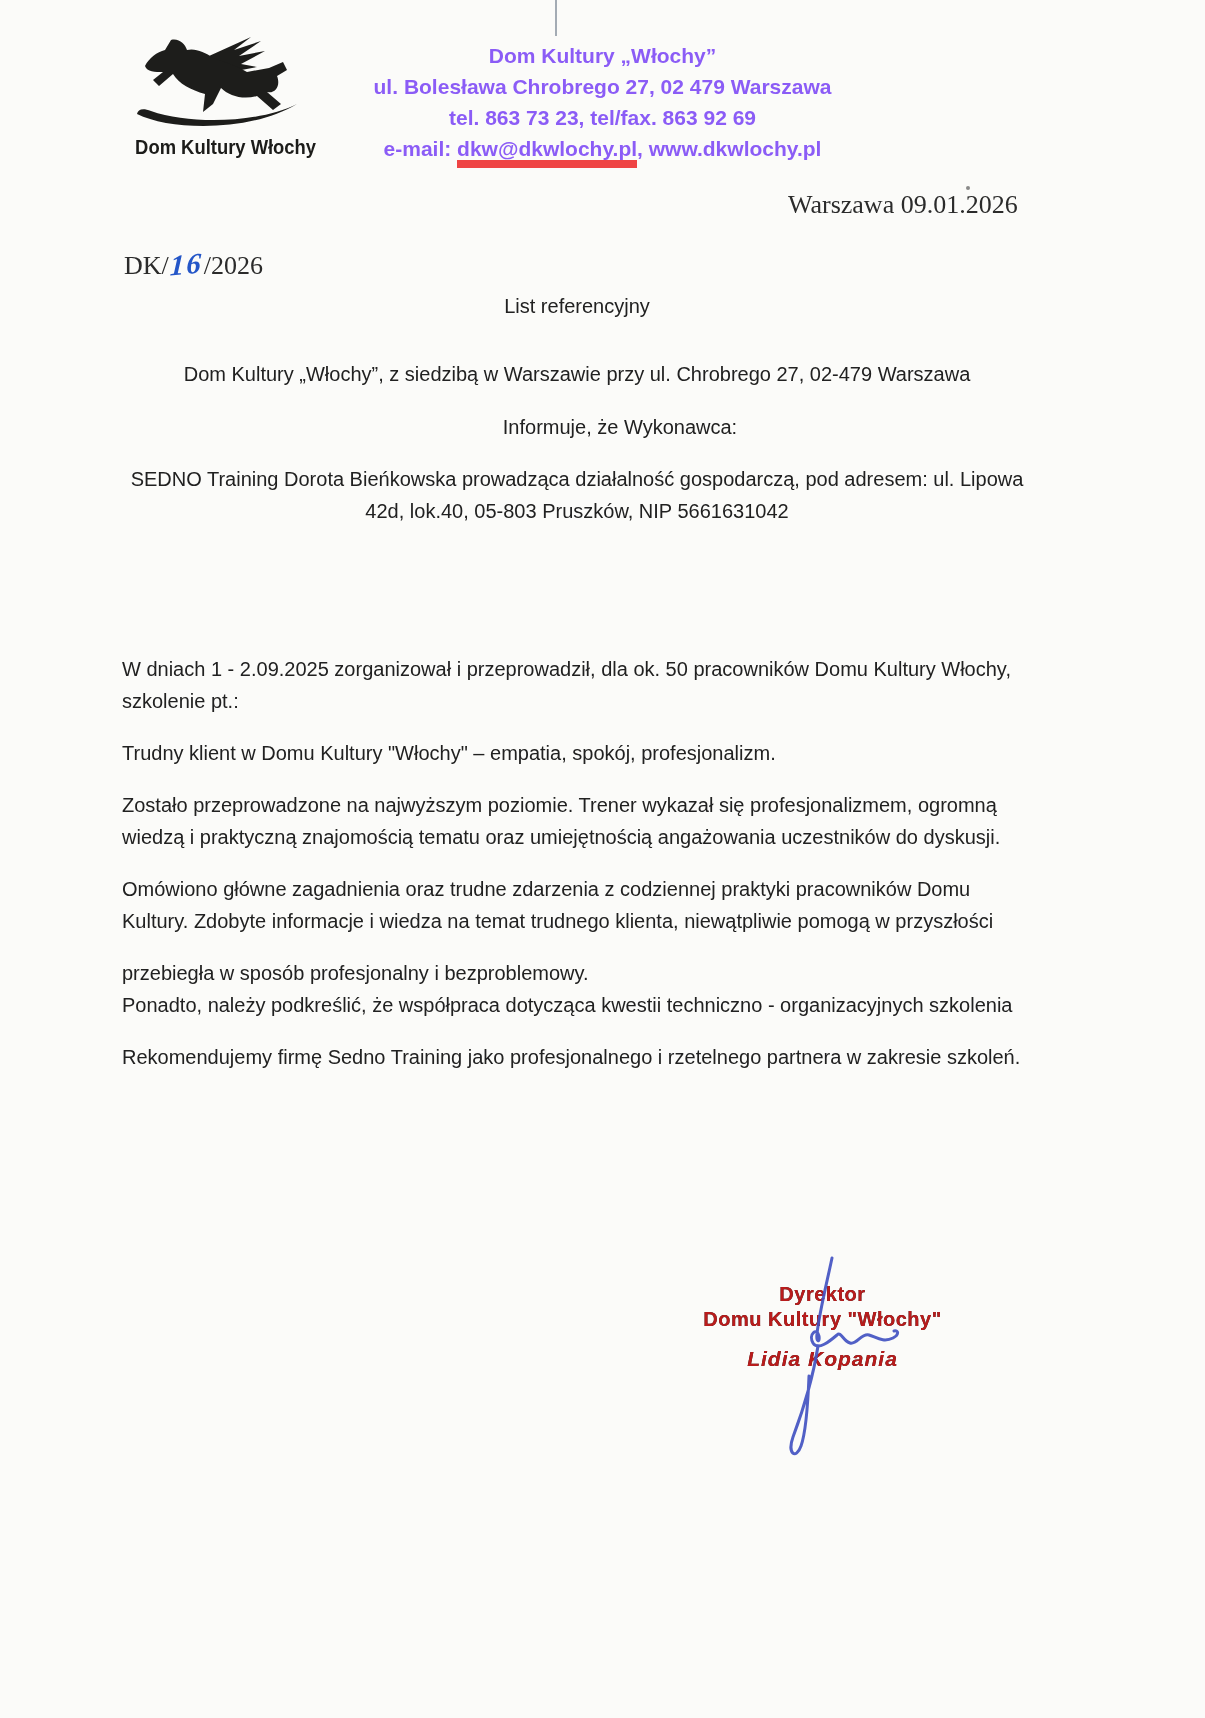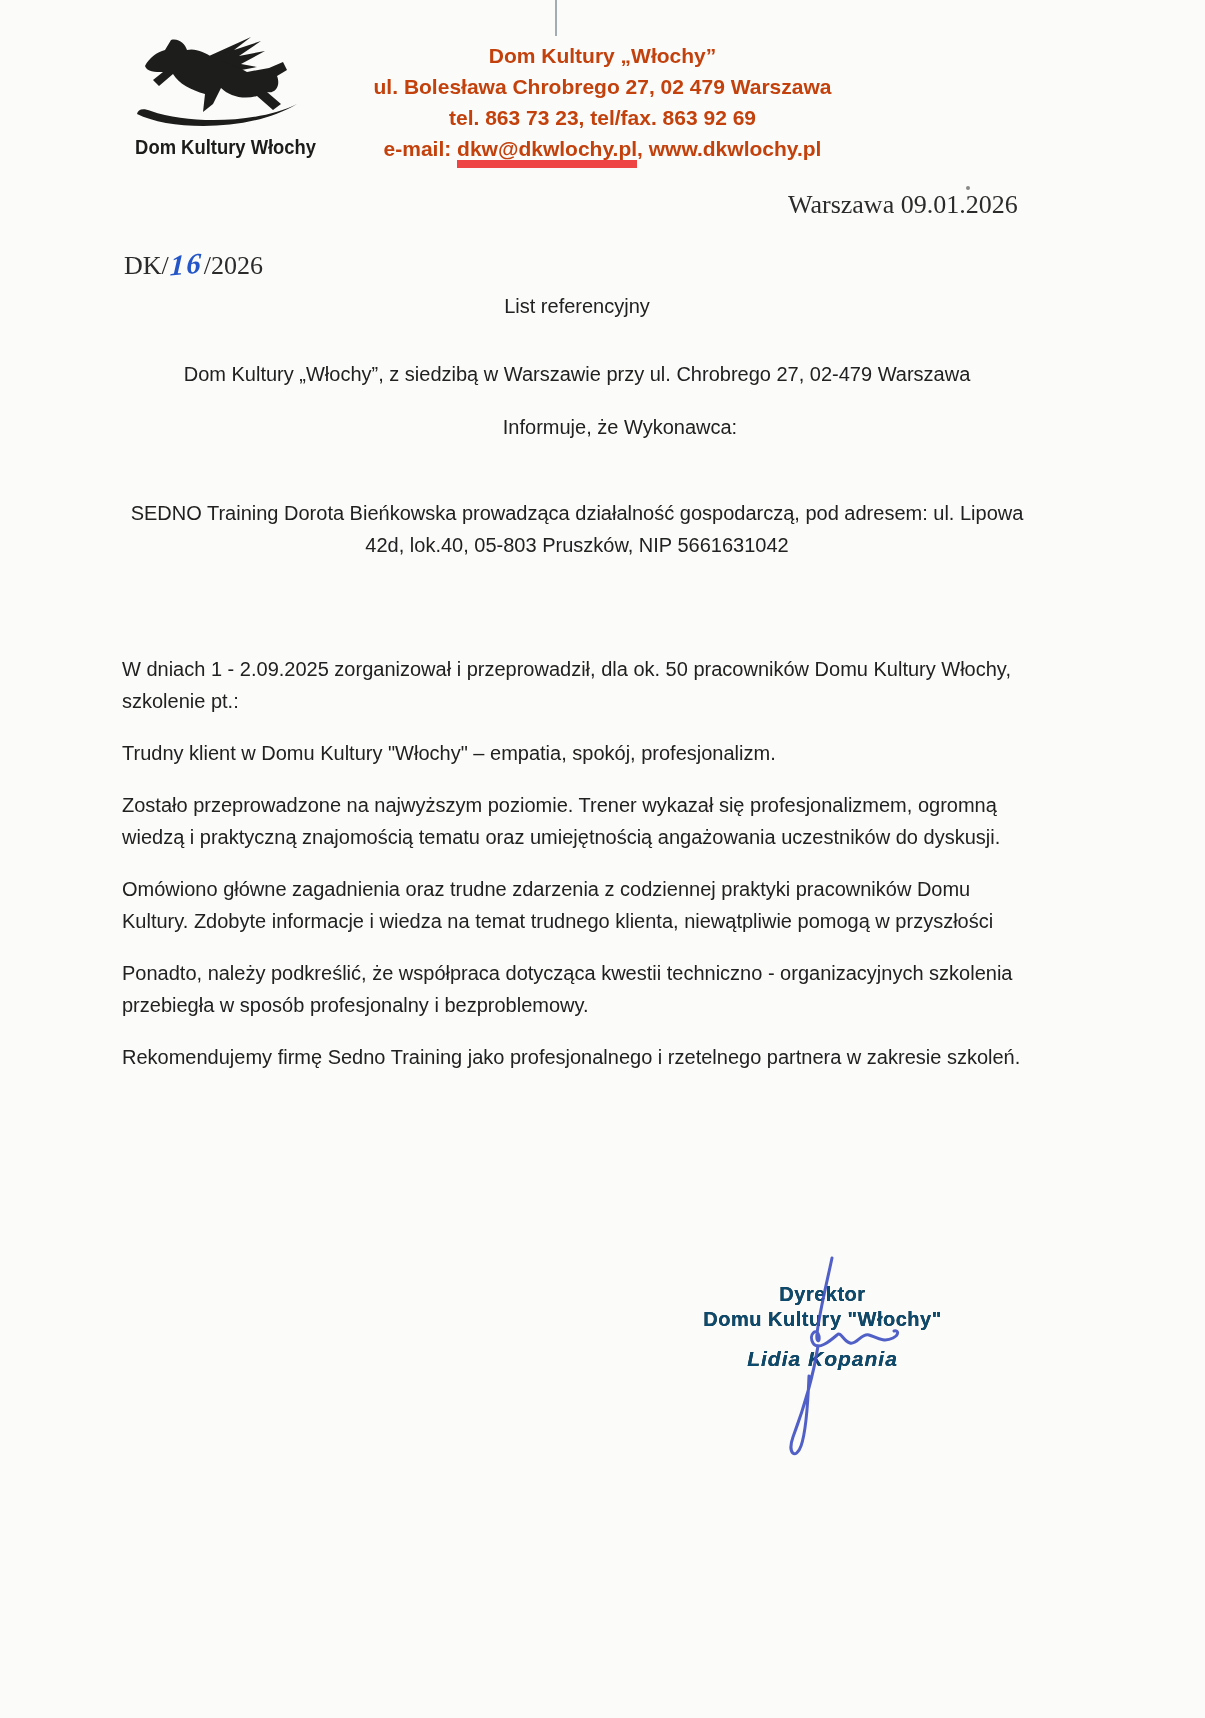--- a/index.html
+++ b/index.html
@@ -20,21 +20,21 @@
   .logo-block{position:absolute;left:128px;top:34px;width:178px;text-align:center;}
   .logo-block svg{display:block;margin:0 auto;}
   .logo-caption{
     margin-top:2px;
     font-weight:bold;font-size:20px;line-height:22px;color:#1c1c1a;
     transform:scaleX(.92);transform-origin:center;
     white-space:nowrap;letter-spacing:0px;
   }
   .contact{
     position:absolute;left:0;top:40px;width:1205px;
-    text-align:center;font-weight:bold;font-size:21px;line-height:31px;color:#c2410c;
+    text-align:center;font-weight:bold;font-size:21px;line-height:31px;color:#8b5cf6;
   }
   .contact .email-link{border-bottom:8px solid #ef4444;}
 
   
   .date-line{
     position:absolute;left:788px;top:190px;
     font-family:"Liberation Serif",serif;font-size:26px;color:#2b2b2b;white-space:nowrap;
   }
   .ref-line{
     position:absolute;left:124px;top:248px;
@@ -45,29 +45,29 @@
     color:#2456c8;font-weight:bold;font-style:italic;font-size:29px;
     transform:rotate(-5deg) skewX(-8deg);
     letter-spacing:2px;padding:0 1px;
   }
 
   
   .cline{position:absolute;left:0;width:1154px;text-align:center;font-size:20px;line-height:32px;color:#212121;}
   .title{top:290px;}
   .intro1{top:358px;}
   .intro2{top:411px;padding-left:43px;}
-  .intro3{top:463px;margin-top:34px;}
+  .intro3{top:463px;}
 
   
   .body-text{position:absolute;left:122px;top:653px;width:960px;}
   .body-text p{margin:0 0 20px 0;font-size:20px;line-height:32px;color:#212121;}
 
   
   .sig-block{
-    position:absolute;left:650px;top:1282px;width:345px;text-align:center;color:#0c4a6e;
+    position:absolute;left:650px;top:1282px;width:345px;text-align:center;color:#b91c1c;
   }
   .sig-role{font-weight:bold;font-size:20px;line-height:25px;letter-spacing:.5px;text-shadow:0 0 .6px #181818;}
   .sig-name{margin-top:15px;font-weight:bold;font-style:italic;font-size:21px;letter-spacing:1px;text-shadow:0 0 .5px #181818;}
   .sig-svg{position:absolute;left:650px;top:1230px;}
 </style>
 </head>
 <body>
 
 <div class="page">
 
@@ -117,22 +117,22 @@
     </p>
     <p>
       <span style="display:block">Zostało przeprowadzone na najwyższym poziomie. Trener wykazał się profesjonalizmem, ogromną</span>
       <span style="display:block">wiedzą i praktyczną znajomością tematu oraz umiejętnością angażowania uczestników do dyskusji.</span>
     </p>
     <p>
       <span style="display:block">Omówiono główne zagadnienia oraz trudne zdarzenia z codziennej praktyki pracowników Domu</span>
       <span style="display:block">Kultury. Zdobyte informacje i wiedza na temat trudnego klienta, niewątpliwie pomogą w przyszłości</span>
     </p>
     <p>
+      <span style="display:block">przebiegła w sposób profesjonalny i bezproblemowy.</span>
       <span style="display:block">Ponadto, należy podkreślić, że współpraca dotycząca kwestii techniczno - organizacyjnych szkolenia</span>
-      <span style="display:block">przebiegła w sposób profesjonalny i bezproblemowy.</span>
     </p>
     <p>
       <span style="display:block">Rekomendujemy firmę Sedno Training jako profesjonalnego i rzetelnego partnera w zakresie szkoleń.</span>
     </p>
   </div>
 
   <div class="sig-block">
     <div class="sig-role">Dyrektor</div>
     <div class="sig-role">Domu Kultury "Włochy"</div>
     <div class="sig-name">Lidia Kopania</div>

